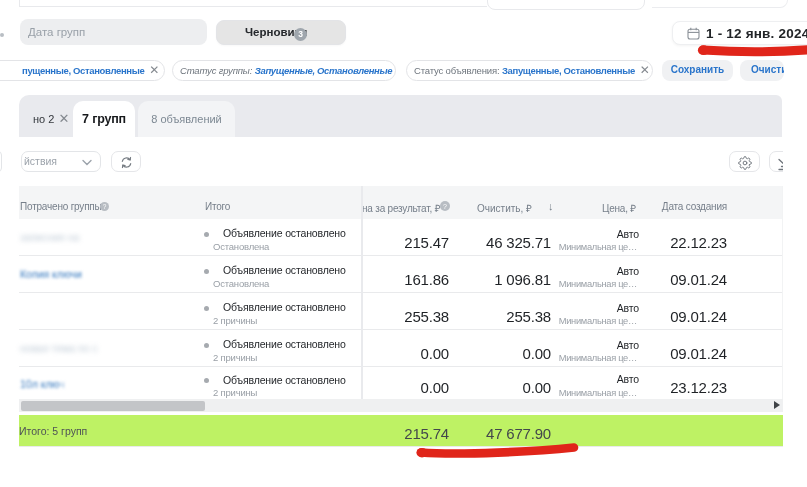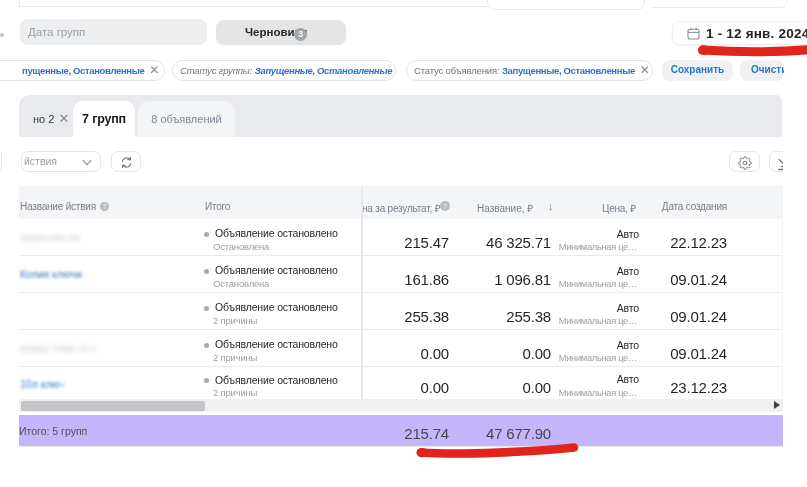--- a/index.html
+++ b/index.html
@@ -40,33 +40,33 @@
 .ddl { left:21px; top:151px; width:80px; height:21px; background:#fff; border:1px solid #E3E5E8; border-radius:7px; font-size:10.5px; color:#9CA3AB; line-height:19px; padding-left:2px; }
 .iconbtn { top:151px; height:21px; background:#fff; border:1px solid #E5E6E9; border-radius:7px; }
 .refresh { left:111px; width:30px; }
 .gear { left:729px; width:31px; }
 .export { left:769px; width:43px; }
 
 .thead { left:19px; top:186px; width:764px; height:33px; background:#F4F5F6; font-size:10px; letter-spacing:-0.2px; color:#767F8A; }
 .vline { left:361px; top:186px; width:2px; height:214px; background:#E9EAED; }
 .vline2 { left:782px; top:186px; width:1px; height:214px; background:#F2F3F4; }
 .row { left:19px; width:764px; height:37px; border-bottom:1px solid #E9EAEC; background:#fff; }
-.cellmain { position:absolute; font-size:10.5px; letter-spacing:-0.15px; color:#1F2226; white-space:nowrap; }
+.cellmain { position:absolute; font-size:10.5px; letter-spacing:-0.15px; color:#1F2226; white-space:nowrap;margin-left:8px; }
 .cellsub { position:absolute; font-size:9.5px; letter-spacing:-0.2px; color:#999FA6; white-space:nowrap; }
 .bullet { position:absolute; width:5px; height:5px; border-radius:50%; background:#A6AAAF; }
 .name { position:absolute; font-size:10.5px; color:#3578BE; white-space:nowrap; }
 .blur1 { filter:blur(1.6px); }
 .blur3 { filter:blur(2.6px); opacity:0.5; color:#7D94AB; }
 .num { position:absolute; font-size:15px; letter-spacing:-0.2px; color:#1F2226; white-space:nowrap; }
 
 .sbtrack { left:19px; top:399px; width:764px; height:13px; background:#EFF0F1; }
 .sbthumb { left:21px; top:401px; width:184px; height:10px; background:#C3C5C8; border-radius:2px; }
 .sbarrow { left:774px; top:401px; width:0; height:0; border-left:6px solid #3F4347; border-top:4.5px solid transparent; border-bottom:4.5px solid transparent; }
 
-.totals { left:19px; top:415px; width:764px; height:32px; background:#c4b5fd; border-bottom:1px solid #E9EAEB; font-size:10.5px; color:#4E5256; }
+.totals { left:19px; top:415px; width:764px; height:32px; background:#bef264; border-bottom:1px solid #E9EAEB; font-size:10.5px; color:#4E5256; }
 svg.overlay { position:absolute; left:0; top:0; width:807px; height:487px; pointer-events:none; }
 </style>
 </head>
 <body>
 <div class="abs tl1"></div>
 <div class="abs tl2"></div>
 <div class="abs tl3"></div>
 <div class="abs dot"></div>
 <div class="abs search">Дата групп</div>
 <div class="abs drafts">Черновики<span class="badge">3</span></div>
@@ -111,24 +111,24 @@
 <div class="abs" style="left:783px;top:140px;width:24px;height:40px;background:#fff;z-index:5"></div>
 <div class="abs iconbtn export">
   <svg style="position:absolute;left:7px;top:5.5px" width="14" height="13" viewBox="0 0 14 13" fill="none" stroke="#6E747B" stroke-width="1.3" stroke-linecap="round">
     <path d="M2 1.5 L9.5 8.5"></path>
     <path d="M9.5 3.5 L9.5 8.5 L4.5 8.5"></path>
     <path d="M2 11.5 L12 11.5"></path>
   </svg>
 </div>
 
 <div class="abs thead">
-  <span style="position:absolute;left:1px;top:14.5px">Название йствия</span>
+  <span style="position:absolute;left:1px;top:14.5px">Потрачено группы</span>
   <span style="position:absolute;left:186px;top:14.5px">Итого</span>
   <span style="position:absolute;left:343px;top:14.5px">на за результат, ₽</span>
-  <span style="position:absolute;left:458px;top:14.5px;letter-spacing:0">Название, ₽</span>
+  <span style="position:absolute;left:458px;top:14.5px;letter-spacing:0">Очистить, ₽</span>
     <span style="position:absolute;left:529px;top:13.5px;font-size:11px">↓</span>
   <span style="position:absolute;right:147px;top:15px">Цена, ₽</span>
   <span style="position:absolute;right:56px;top:15px">Дата создания</span>
 </div>
 
 <svg class="abs" style="left:100px;top:202px" width="9" height="9" viewBox="0 0 9 9">
     <circle cx="4.5" cy="4.5" r="4.5" fill="#B8BDC3"></circle>
     <text x="4.5" y="6.8" font-size="6.5" fill="#fff" text-anchor="middle" font-family="Liberation Sans">?</text>
   </svg>
 <svg class="abs" style="left:440px;top:201px" width="10" height="10" viewBox="0 0 10 10">

